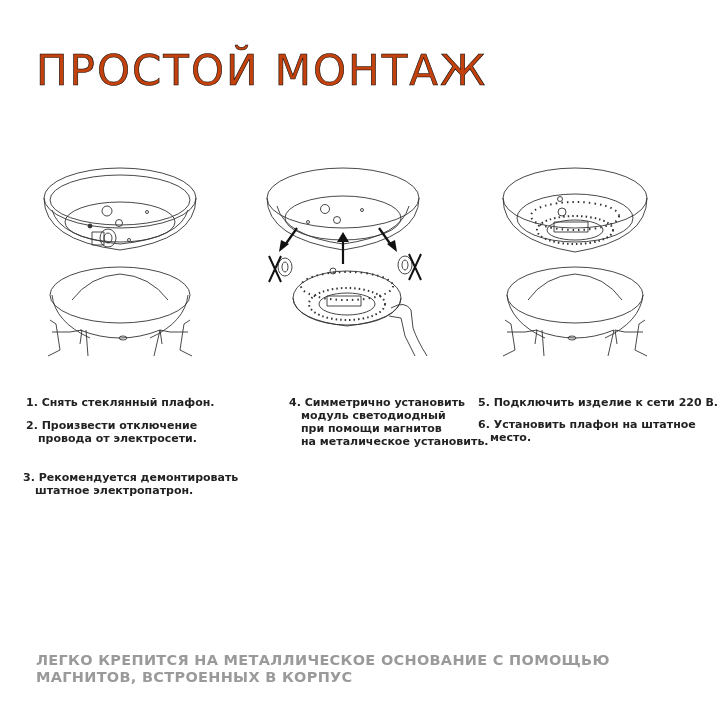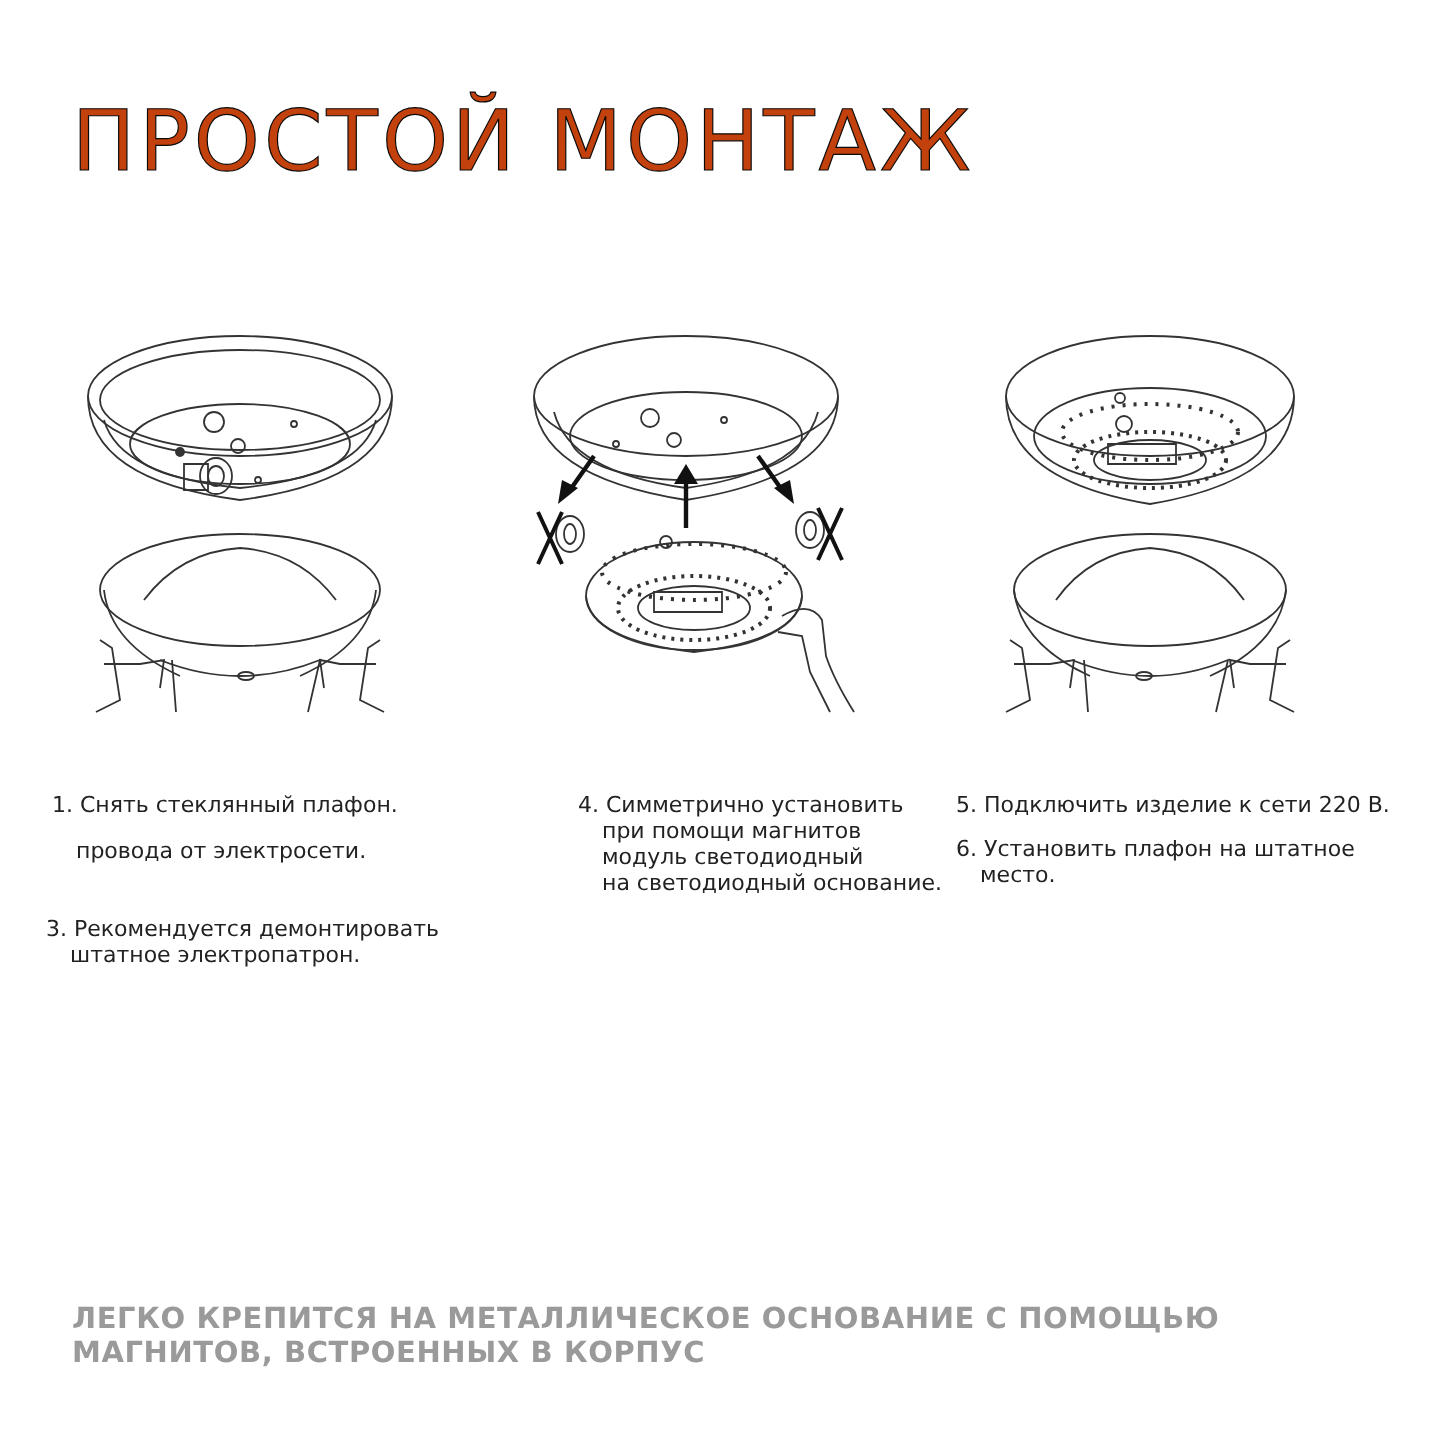--- a/index.html
+++ b/index.html
@@ -1,21 +1,21 @@
 <!DOCTYPE html>
 <html><head>
   <meta charset="utf-8">
   <style>
     html, body { margin: 0; padding: 0; background: #ffffff; }
     body { width: 720px; height: 720px; position: relative; overflow: hidden; font-family: "DejaVu Sans", sans-serif; color: #1a1a1a; }
     .title { position: absolute; left: 36px; top: 50px; font-size: 42px; letter-spacing: 2px; font-weight: normal; color: #c2410c; margin: 0; line-height: 1; -webkit-text-stroke: 0.6px #0a0a0a; }
     .illus { position: absolute; }
     .steps { position: absolute; font-size: 11px; line-height: 13px; color: #222; }
     .step { margin-bottom: 9px; }
-    .step .ln { display: block; white-space: nowrap; }
+    .step .ln { display: block; white-space: nowrap; font-weight: bold; }
     .step .ln.cont { padding-left: 12px; }
     .footer { position: absolute; left: 36px; top: 652px; font-size: 14.5px; line-height: 17px; color: #9a9a9a; letter-spacing: 0.3px; font-weight: bold; }
     .footer span { display: block; white-space: nowrap; }
     svg * { vector-effect: non-scaling-stroke; }
   </style>
 </head>
 <body>
 
 <h1 class="title">ПРОСТОЙ МОНТАЖ</h1>
 
@@ -120,34 +120,35 @@
     <path d="M15 160 L21 164 L25 190 L13 196 M17 172 L35 172 L47 170 L45 184"></path>
     <path d="M155 160 L149 164 L145 190 L157 196 M153 172 L135 172 L125 170 L127 184"></path>
   </g>
 </svg>
 
 <div class="steps" style="left:26px;top:396px;">
   <div class="step">
     <span class="ln">1.  Снять стеклянный плафон.</span>
   </div>
   <div class="step" style="margin-top:10px">
+    <span class="ln">2. Произвести отключение</span>
     <span class="ln cont">провода от электросети.</span>
   </div>
   <div class="step" style="margin-left:-3px;margin-top:26px">
     <span class="ln">3. Рекомендуется демонтировать</span>
     <span class="ln cont">штатное электропатрон.</span>
   </div>
 </div>
 
 <div class="steps" style="left:245px;top:396px;margin-left:44px;">
   <div class="step">
     <span class="ln">4. Симметрично установить</span>
+    <span class="ln cont">модуль светодиодный</span>
     <span class="ln cont">при помощи магнитов</span>
-    <span class="ln cont">модуль светодиодный</span>
-    <span class="ln cont">на светодиодный основание.</span>
+    <span class="ln cont">на металическое установить.</span>
   </div>
 </div>
 
 <div class="steps" style="left:478px;top:396px;">
   <div class="step">
     <span class="ln">5. Подключить изделие к сети 220 В.</span>
   </div>
   <div class="step" style="">
     <span class="ln">6. Установить  плафон на штатное</span>
     <span class="ln cont">место.</span>

